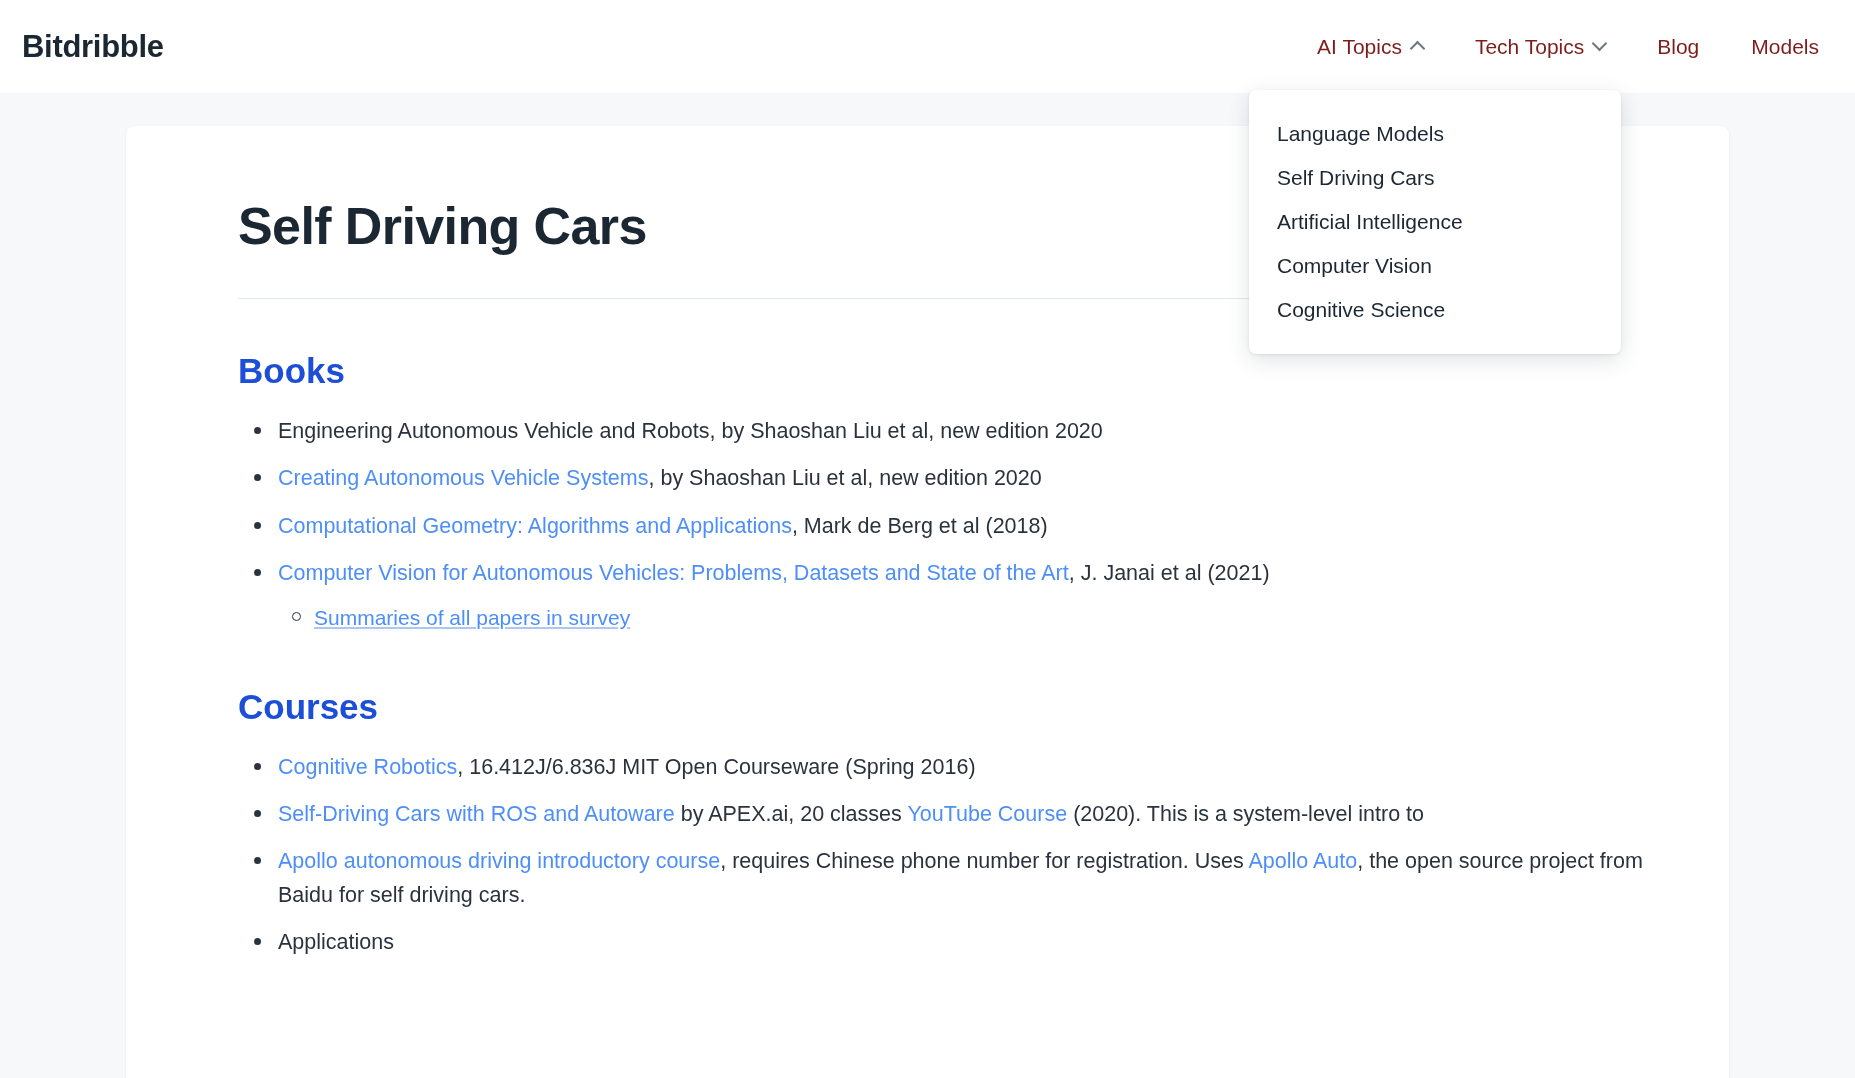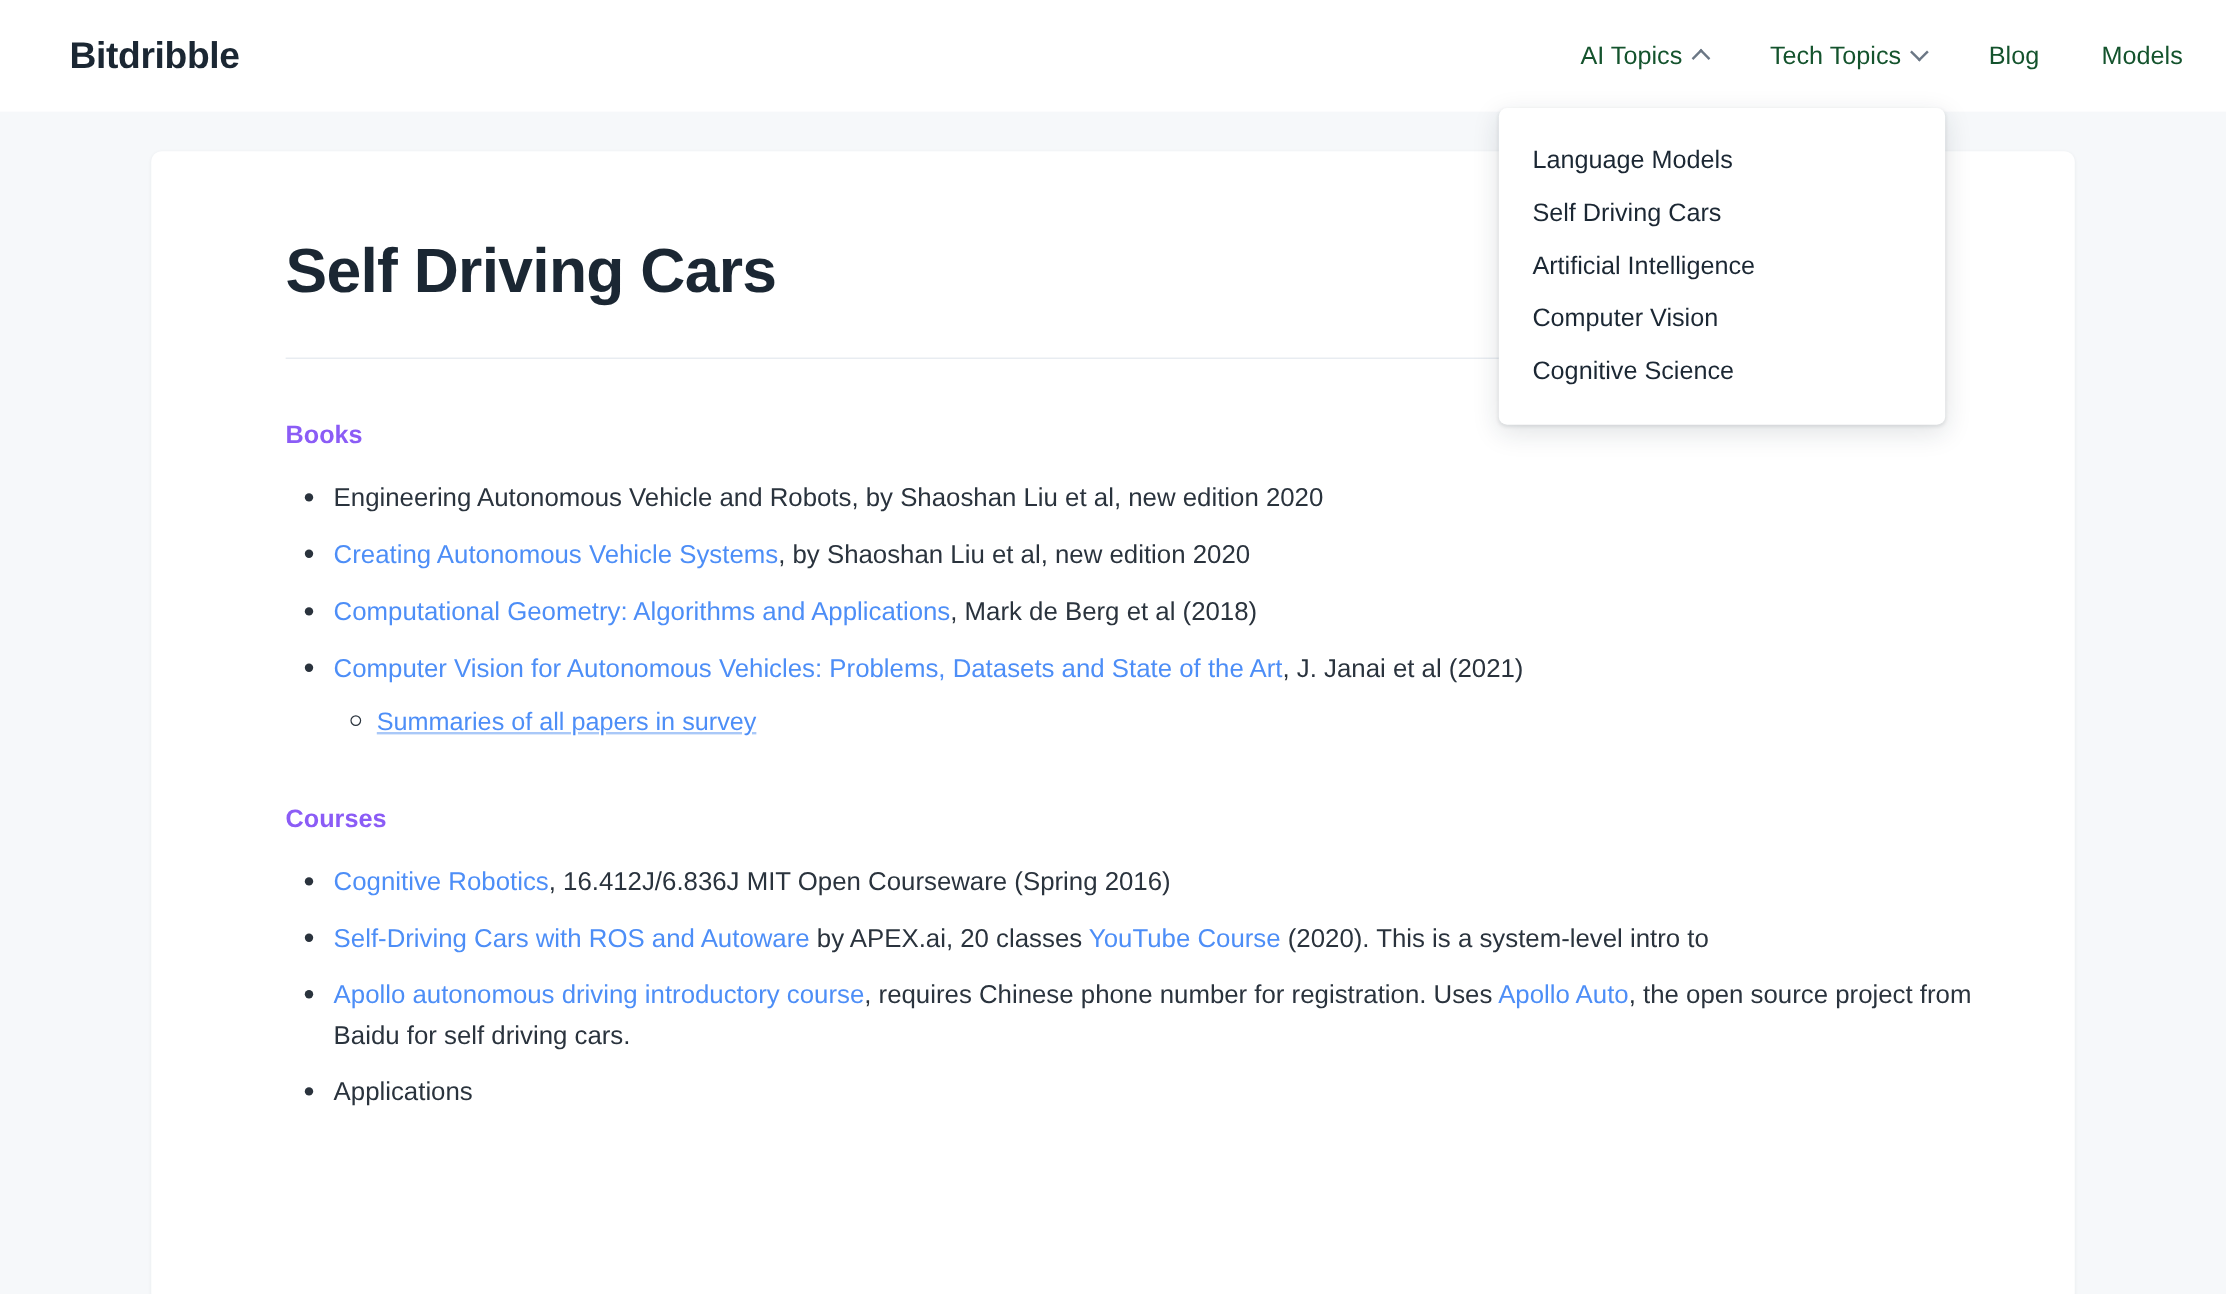--- a/index.html
+++ b/index.html
@@ -19,31 +19,30 @@
     background: #ffffff;
     display: flex;
     align-items: center;
     padding: 0 22px 0 22px;
   }
   .brand {
     font-size: 31px;
     font-weight: bold;
     color: #1b2733;
     letter-spacing: -0.3px;
-    margin-left: 36px;
   }
   .nav-right {
     margin-left: auto;
     display: flex;
     align-items: center;
     gap: 0px;
   }
   .nav-item {
     font-size: 21px;
-    color: #14532d;
+    color: #7f1d1d;
     padding: 10px 26px;
     display: flex;
     align-items: center;
     gap: 10px;
     cursor: pointer;
     white-space: nowrap;
   }
   .nav-item:last-child { padding-right: 14px; }
   .caret {
     display: inline-block;
@@ -96,23 +95,23 @@
     font-weight: bold;
     color: #1b2733;
     margin: 22px 0 0 50px;
     letter-spacing: -0.6px;
   }
   .divider {
     border-top: 1px solid #e3e8ee;
     margin: 42px 50px 0 50px;
   }
   h2.section {
-    font-size: 21px;
+    font-size: 35px;
     font-weight: bold;
-    color: #8b5cf6;
+    color: #1d4ed8;
     margin: 52px 0 0 50px;
   }
   ul.bullets {
     margin: 24px 0 0 0;
     padding-left: 90px;
     list-style: none;
   }
   ul.bullets > li {
     position: relative;
     font-size: 21.5px;

